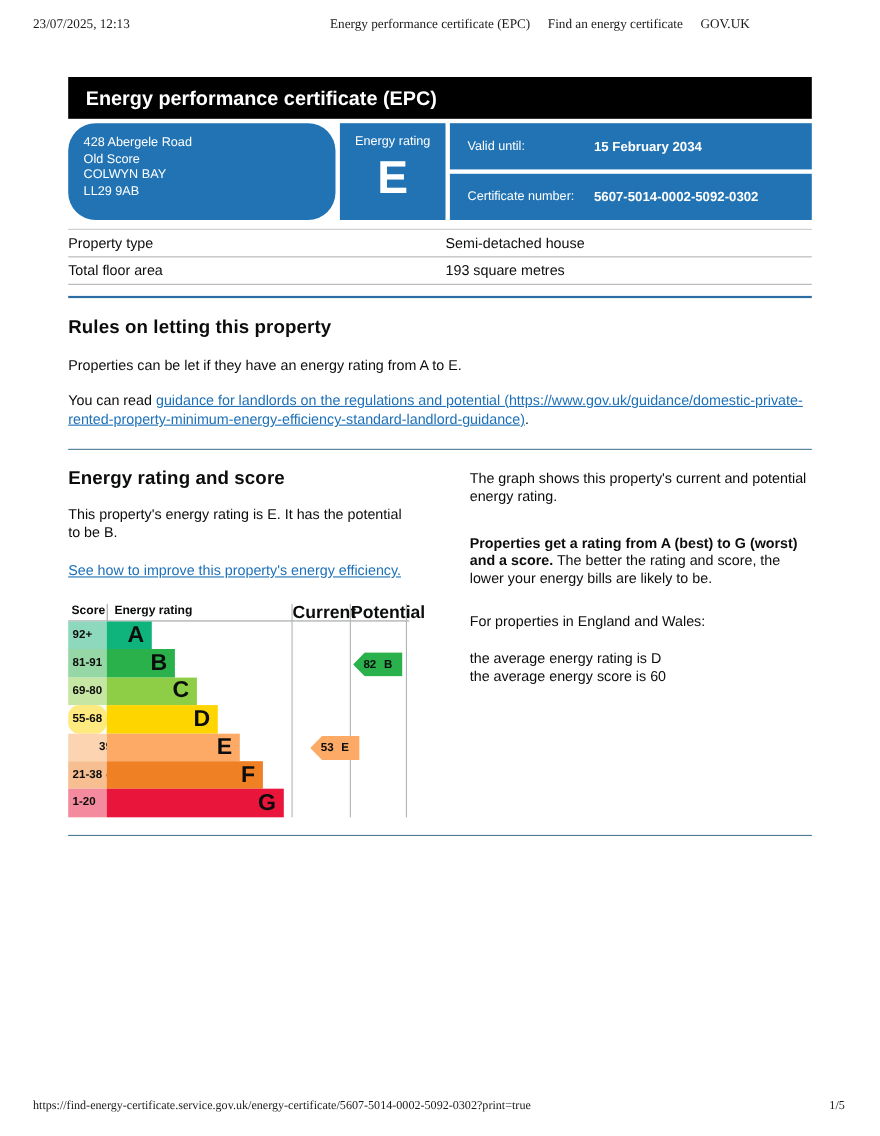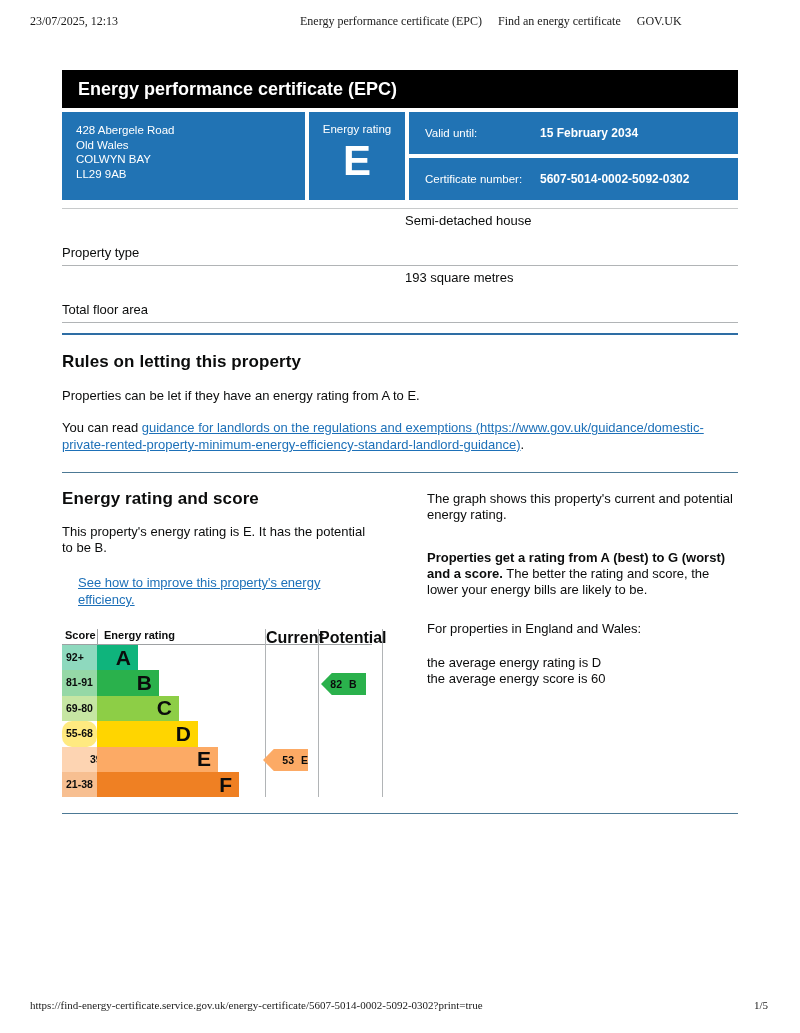--- a/index.html
+++ b/index.html
@@ -19,71 +19,71 @@
   .footer-page { position:absolute; right:32px; top:0; }
 
   
   .content { position:absolute; left:62px; top:70px; width:676px; }
 
   .banner { background:#000; color:#fff; height:38px; line-height:38px;
     padding-left:16px; font-size:18px; font-weight:bold; }
 
   .summary-panel { margin-top:4px; display:flex; gap:4px; height:88px; }
   .panel-box { color:#fff; }
-  .address-box { flex:0 0 243px; padding:11px 14px; font-size:11.5px; line-height:14.5px; }
+  .address-box { flex:0 0 243px; padding:11px 14px; font-size:11.5px; line-height:14.5px;border-radius:25px; }
   .rating-box { flex:0 0 96px; display:flex; flex-direction:column; align-items:center; padding-top:11px; }
   .rating-box .rating-label { font-size:11.5px; }
   .rating-box .rating-letter { font-size:42px; font-weight:bold; line-height:48px; margin-top:2px; }
   .panel-right { flex:1; display:flex; flex-direction:column; gap:4px; }
   .panel-cell { flex:1; display:flex; align-items:center; padding-left:16px; }
   .panel-cell .cell-label { width:115px; font-size:11.5px; }
   .panel-cell .cell-value { font-size:12px; font-weight:bold; }
 
   
   .prop-table { margin-top:8px; }
   .prop-row { display:flex; padding:4px 0 5px; border-bottom:1px solid #b1b4b6; font-size:13px; }
   .prop-row:first-child { border-top:1px solid #c8cacb; }
-  .prop-label { width:343px;margin-top:32px; }
+  .prop-label { width:343px; }
   hr.blue-thick { border:none; border-top:2px solid #2e6da4; margin-top:10px; }
   hr.blue-thin  { border:none; border-top:1px solid #4c7995; }
 
   h2.section-heading { font-size:17px; font-weight:bold; letter-spacing:.1px; }
   .letting { margin-top:17px; }
   .letting p { font-size:13px; line-height:17px; margin-top:15px; }
   a.gov-link { color:#1d70b8; text-decoration:underline; }
   .letting .hr-wrap { margin-top:19px; }
 
   .two-col { display:flex; margin-top:16px; }
   .col-left  { width:310px; }
   .col-right { width:311px; margin-left:55px; font-size:13px; line-height:16px; }
   .col-left p { font-size:13px; line-height:16px; margin-top:15px; }
-  .improve-link { display:inline-block; font-size:13px; line-height:17px; margin-top:18px;margin-left:16px; }
+  .improve-link { display:inline-block; font-size:13px; line-height:17px; margin-top:18px; }
   .col-right p.p1 { margin-top:2px; }
   .col-right p.p2 { margin-top:27px; }
   .col-right p.p3 { margin-top:23px; }
   .col-right p.p4 { margin-top:18px; }
 
   
   .epc-chart { position:relative; margin-top:21px; width:310px; font-size:10.5px; }
   .epc-header { display:flex; height:16px; border-bottom:1px solid #9ea1a3; font-weight:bold; font-size:11px; }
   .eh-score { width:35px; padding-left:3px; }
   .eh-rating { width:168px; padding-left:6px; border-left:1px solid #9ea1a3; }
   .epc-rows { width:256px; }
   .epc-row { display:flex; height:25.4px; }
   .band-score { width:35px; font-weight:bold; font-size:10.5px; line-height:25.4px; padding-left:4px; }
   .band-bar { height:100%; display:flex; align-items:center; justify-content:flex-end;
     padding-right:7px; font-weight:bold; font-size:21px; color:#0b0c0c; }
   .col-current, .col-potential { position:absolute; top:0; bottom:0; }
   .col-current  { left:203px; width:53px; border-left:1px solid #b1b4b6; }
-  .col-potential{ left:256px; width:65px; border-left:1px solid #b1b4b6; border-right:1px solid #b1b4b6; }
+  .col-potential{ left:256px; width:52px; border-left:1px solid #b1b4b6; border-right:1px solid #b1b4b6; }
   .col-head { display:block; height:16px; text-align:right; font-weight:bold; font-size:16px; }
   .epc-arrow { position:absolute; width:45px; height:22px; display:flex; align-items:center;
     justify-content:center; gap:7px; font-weight:bold; font-size:10.5px; color:#0b0c0c;
     clip-path:polygon(0% 50%, 24% 0%, 100% 0%, 100% 100%, 24% 100%); }
-  .arrow-current   { left:201px; top:120px;justify-content:flex-end; }
+  .arrow-current   { left:220px; top:120px; }
   .arrow-potential { left:259px; top:44px; }
   .chart-bottom-rule { margin-top:16px; }
 </style>
 </head>
 <body>
 
 <div class="print-header">
   <span class="print-date">23/07/2025, 12:13</span>
   <span class="print-title">
     <span>Energy performance certificate (EPC)</span>
@@ -92,21 +92,21 @@
   </span>
 </div>
 
 <div class="content">
 
   <div class="banner">Energy performance certificate (EPC)</div>
 
   <div class="summary-panel">
     <div class="panel-box address-box" style="background: rgb(33, 115, 180);">
       <div>428 Abergele Road</div>
-      <div>Old Wales</div>
+      <div>Old Score</div>
       <div>COLWYN BAY</div>
       <div>LL29 9AB</div>
     </div>
     <div class="panel-box rating-box" style="background: rgb(33, 115, 180);">
       <div class="rating-label">Energy rating</div>
       <div class="rating-letter">E</div>
     </div>
     <div class="panel-right">
       <div class="panel-box panel-cell" style="background: rgb(33, 115, 180);">
         <span class="cell-label">Valid until:</span>
@@ -127,21 +127,21 @@
     <div class="prop-row">
       <span class="prop-label">Total floor area</span>
       <span class="prop-value">193 square metres</span>
     </div>
   </div>
   <hr class="blue-thick">
 
   <div class="letting">
     <h2 class="section-heading">Rules on letting this property</h2>
     <p>Properties can be let if they have an energy rating from A to E.</p>
-    <p><span>You can read </span><a class="gov-link" href="#">guidance for landlords on the regulations and exemptions (https://www.gov.uk/guidance/domestic-private-rented-property-minimum-energy-efficiency-standard-landlord-guidance)</a><span>.</span></p>
+    <p><span>You can read </span><a class="gov-link" href="#">guidance for landlords on the regulations and potential (https://www.gov.uk/guidance/domestic-private-rented-property-minimum-energy-efficiency-standard-landlord-guidance)</a><span>.</span></p>
     <div class="hr-wrap">
         <hr class="blue-thin">
       </div>
   </div>
 
   <div class="two-col">
     <div class="col-left">
       <h2 class="section-heading">Energy rating and score</h2>
       <p>This property's energy rating is E. It has the potential to be B.</p>
       <a class="gov-link improve-link" href="#">See how to improve this property's energy efficiency.</a>
@@ -169,20 +169,24 @@
             <span class="band-bar" style="width: 101px; background: rgb(255, 213, 0);">D</span>
           </div>
           <div class="epc-row">
             <span class="band-score" style="background: rgb(253, 212, 178); padding-left: 28px;">39-54</span>
             <span class="band-bar" style="width: 121px; background: rgb(252, 170, 101);">E</span>
           </div>
           <div class="epc-row">
             <span class="band-score" style="background: rgb(247, 191, 145);">21-38</span>
             <span class="band-bar" style="width: 142px; background: rgb(239, 128, 35);">F</span>
           </div>
+          <div class="epc-row">
+            <span class="band-score" style="background: rgb(244, 138, 157);">1-20</span>
+            <span class="band-bar" style="width: 161px; background: rgb(233, 21, 59);">G</span>
+          </div>
         </div>
         <div class="col-current">
           <span class="col-head">Current</span>
         </div>
         <div class="col-potential">
           <span class="col-head">Potential</span>
         </div>
         <div class="epc-arrow arrow-current" style="background: rgb(252, 170, 101);">
           <span>53</span>
           <span>E</span>

